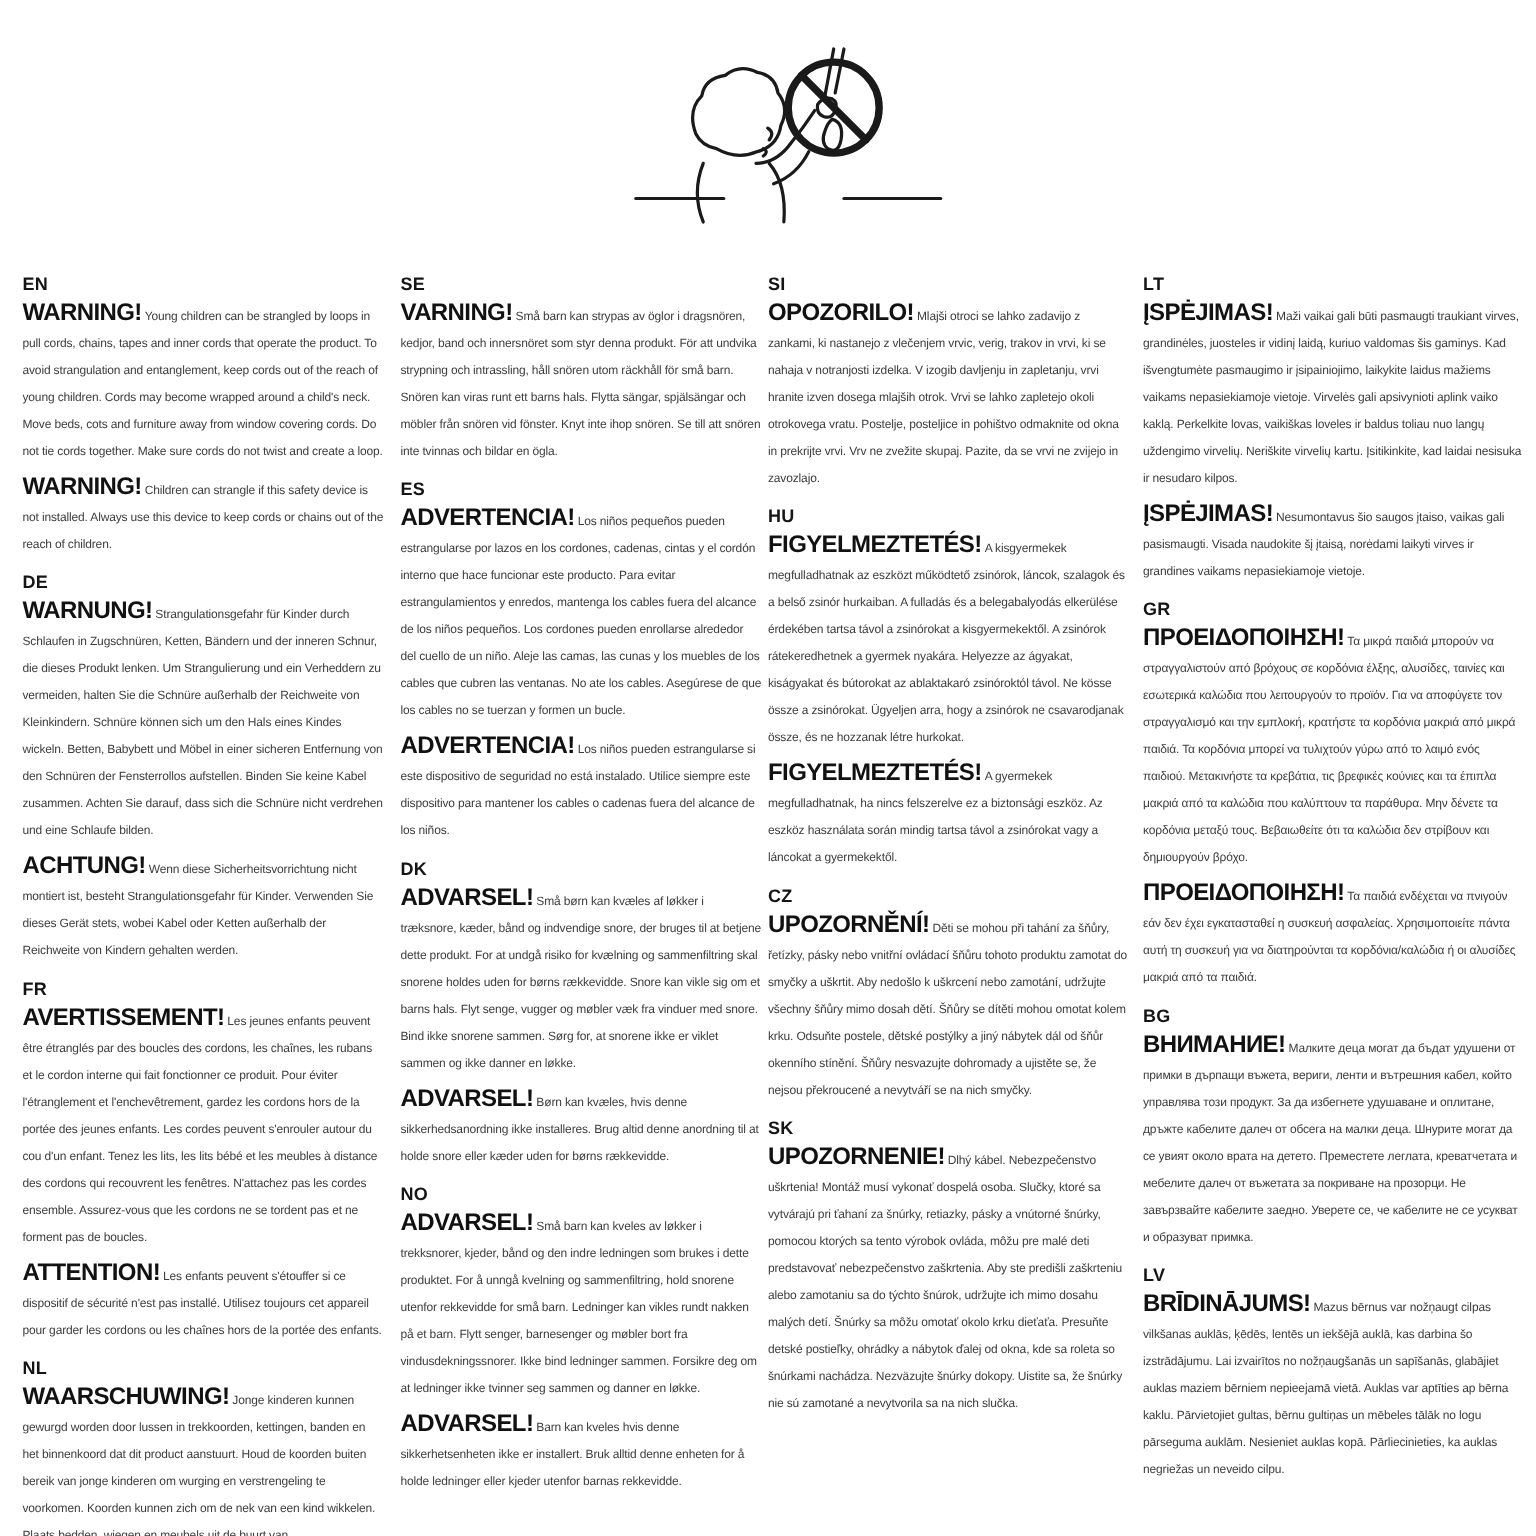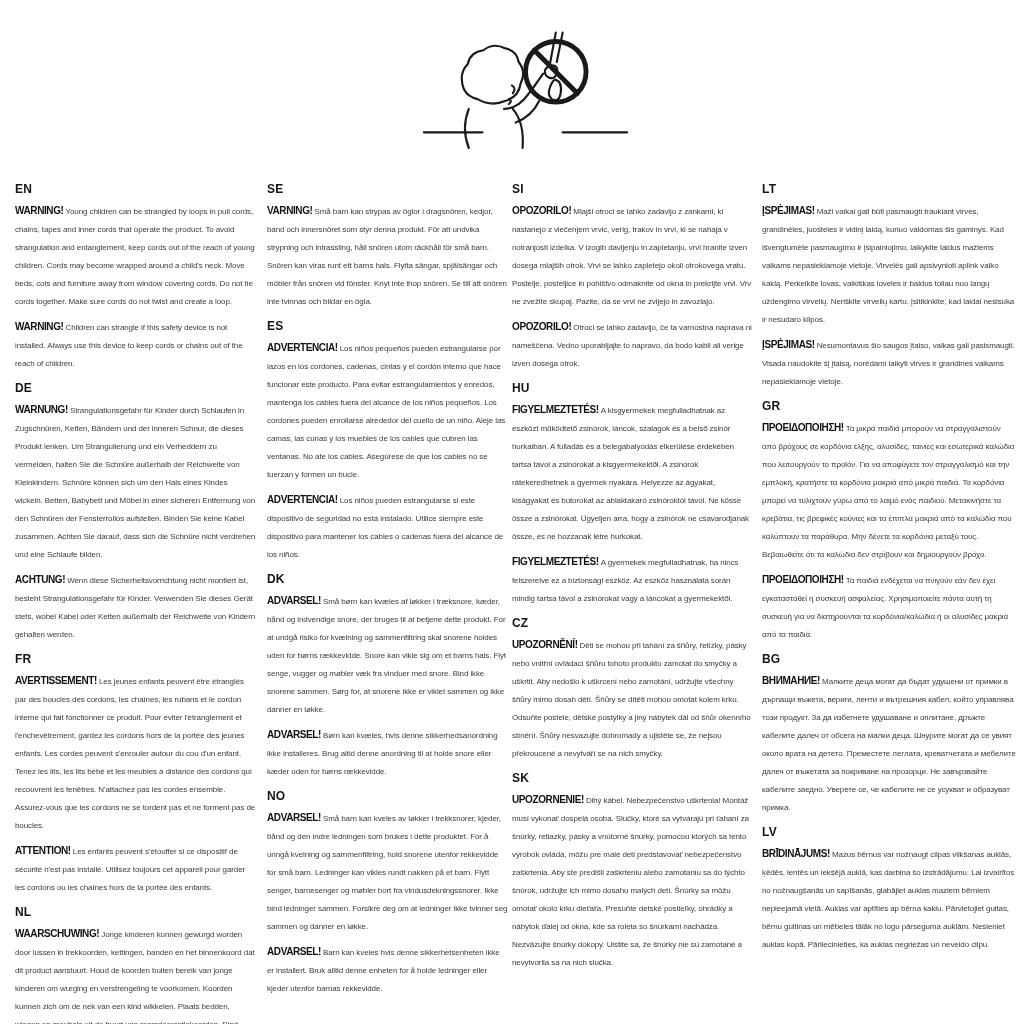--- a/index.html
+++ b/index.html
@@ -8,21 +8,21 @@
   #sheet{position:relative;width:1024px;height:1024px;background:#fff;overflow:hidden;}
   #figure{position:absolute;left:418px;top:28px;width:215px;height:152px;}
   .col{position:absolute;top:182px;width:241px;}
   #col0{left:15px;}
   #col1{left:267px;}
   #col2{left:512px;}
   #col3{left:762px;width:254px;}
   .sec{margin:0 0 11px 0;}
   .code{font-size:12px;font-weight:bold;color:#151515;margin:0 0 4px 0;letter-spacing:.2px;}
   .blk{margin:0 0 8px 0;text-align:left;}
-  .hd{font-weight:bold;font-size:10px;color:#111111;letter-spacing:-0.4px;margin-right:2px;}
+  .hd{font-weight:bold;font-size:16px;color:#111111;letter-spacing:-0.4px;margin-right:2px;}
   .bd{font-size:8px;line-height:1.22;color:#3c3c3c;letter-spacing:-0.1px;}
   .gap{margin-top:8px;}
   svg .ln{fill:none;stroke:#1a1a1a;stroke-width:2.2;stroke-linecap:round;stroke-linejoin:round;}
   svg .thick{fill:none;stroke:#1a1a1a;stroke-width:5;stroke-linecap:round;}
 </style>
 </head>
 <body>
 
 <div id="sheet">
 
@@ -96,21 +96,20 @@
       <p class="blk"><span class="hd">ADVARSEL!</span><span class="bd">Små barn kan kveles av løkker i trekksnorer, kjeder, bånd og den indre ledningen som brukes i dette produktet. For å unngå kvelning og sammenfiltring, hold snorene utenfor rekkevidde for små barn. Ledninger kan vikles rundt nakken på et barn. Flytt senger, barnesenger og møbler bort fra vindusdekningssnorer. Ikke bind ledninger sammen. Forsikre deg om at ledninger ikke tvinner seg sammen og danner en løkke.</span></p>
       <p class="blk"><span class="hd">ADVARSEL!</span><span class="bd">Barn kan kveles hvis denne sikkerhetsenheten ikke er installert. Bruk alltid denne enheten for å holde ledninger eller kjeder utenfor barnas rekkevidde.</span></p>
     </div>
 
   </div>
 
   <div class="col" id="col2">
     <div class="sec">
       <div class="code">SI</div>
       <p class="blk"><span class="hd">OPOZORILO!</span><span class="bd">Mlajši otroci se lahko zadavijo z zankami, ki nastanejo z vlečenjem vrvic, verig, trakov in vrvi, ki se nahaja v notranjosti izdelka. V izogib davljenju in zapletanju, vrvi hranite izven dosega mlajših otrok. Vrvi se lahko zapletejo okoli otrokovega vratu. Postelje, posteljice in pohištvo odmaknite od okna in prekrijte vrvi. Vrv ne zvežite skupaj. Pazite, da se vrvi ne zvijejo in zavozlajo.</span></p>
-      <p class="blk"><span class="hd">OPOZORILO!</span><span class="bd">Otroci se lahko zadavijo, če ta varnostna naprava ni nameščena. Vedno uporabljajte to napravo, da bodo kabli ali verige izven dosega otrok.</span></p>
     </div>
     <div class="sec">
       <div class="code">HU</div>
       <p class="blk"><span class="hd">FIGYELMEZTETÉS!</span><span class="bd">A kisgyermekek megfulladhatnak az eszközt működtető zsinórok, láncok, szalagok és a belső zsinór hurkaiban. A fulladás és a belegabalyodás elkerülése érdekében tartsa távol a zsinórokat a kisgyermekektől. A zsinórok rátekeredhetnek a gyermek nyakára. Helyezze az ágyakat, kiságyakat és bútorokat az ablaktakaró zsinóroktól távol. Ne kösse össze a zsinórokat. Ügyeljen arra, hogy a zsinórok ne csavarodjanak össze, és ne hozzanak létre hurkokat.</span></p>
       <p class="blk"><span class="hd">FIGYELMEZTETÉS!</span><span class="bd">A gyermekek megfulladhatnak, ha nincs felszerelve ez a biztonsági eszköz. Az eszköz használata során mindig tartsa távol a zsinórokat vagy a láncokat a gyermekektől.</span></p>
     </div>
     <div class="sec">
       <div class="code">CZ</div>
       <p class="blk"><span class="hd">UPOZORNĚNÍ!</span><span class="bd">Děti se mohou při tahání za šňůry, řetízky, pásky nebo vnitřní ovládací šňůru tohoto produktu zamotat do smyčky a uškrtit. Aby nedošlo k uškrcení nebo zamotání, udržujte všechny šňůry mimo dosah dětí. Šňůry se dítěti mohou omotat kolem krku. Odsuňte postele, dětské postýlky a jiný nábytek dál od šňůr okenního stínění. Šňůry nesvazujte dohromady a ujistěte se, že nejsou překroucené a nevytváří se na nich smyčky.</span></p>
     </div>

